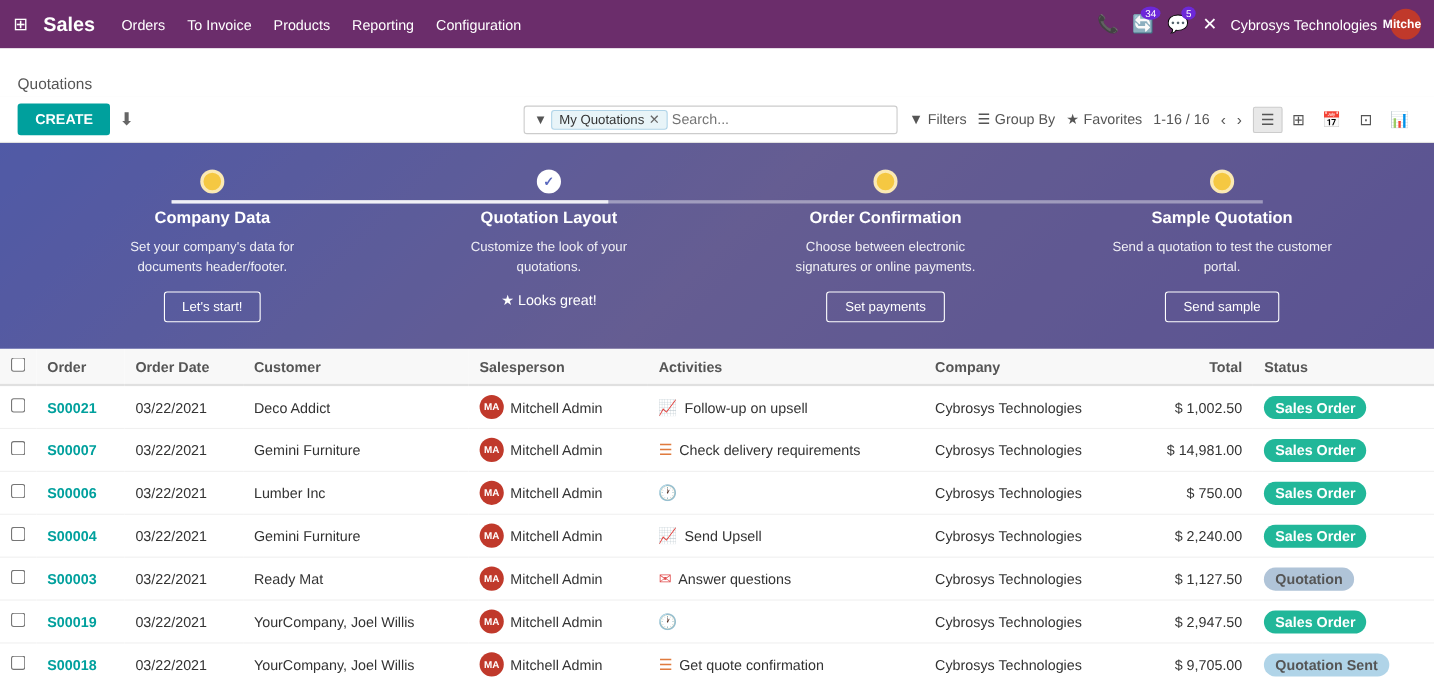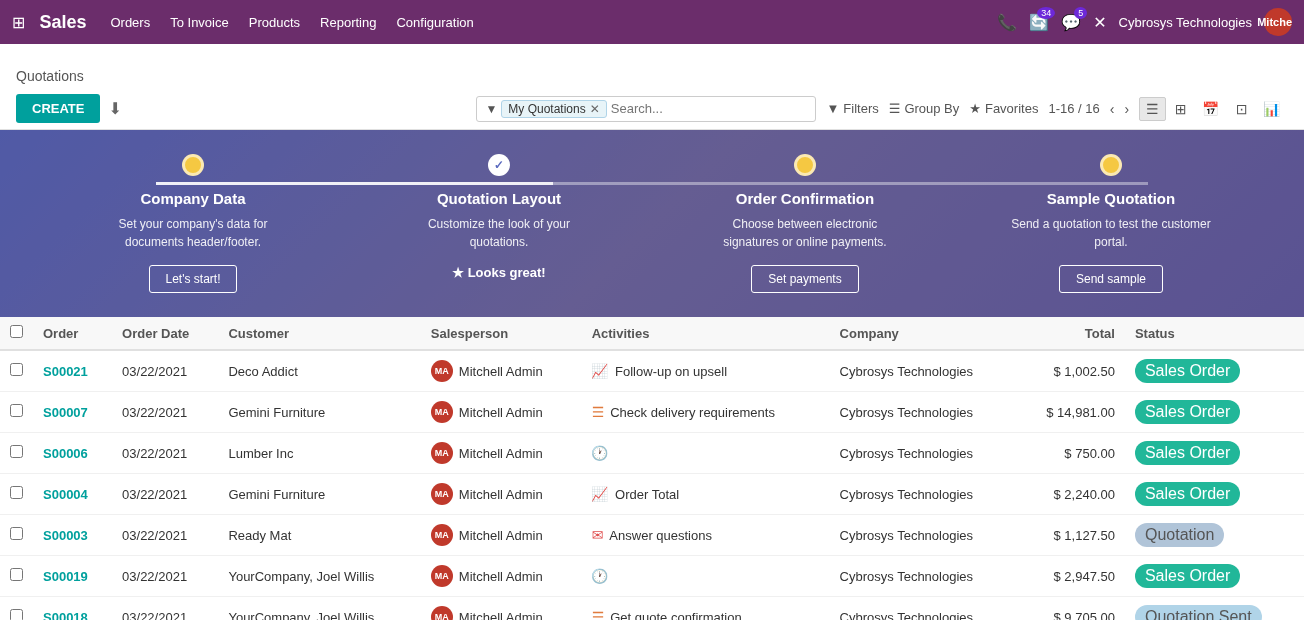--- a/index.html
+++ b/index.html
@@ -116,21 +116,21 @@
       text-align: center; color: #fff; z-index: 1; max-width: 200px;
       position: relative;
     }
     .step-title { font-size: 15px; font-weight: bold; margin-bottom: 8px; }
     .step-desc { font-size: 12px; opacity: 0.9; margin-bottom: 14px; line-height: 1.5; }
     .step-btn {
       border: 1.5px solid #fff; background: transparent; color: #fff;
       padding: 6px 16px; border-radius: 3px; cursor: pointer;
       font-size: 12px; font-weight: 500;
     }
-    .step-done { font-size: 13px; font-weight: bold; color: #fff; }
+    .step-done { font-size: 13px; font-weight: normal; color: #fff; }
 
     
     .banner-progress {
       position: absolute;
       top: 52px; left: 12%; right: 12%;
       height: 3px;
       background: rgba(255,255,255,0.4);
       z-index: 0;
     }
     .banner-progress-fill {
@@ -160,21 +160,21 @@
     }
     tbody tr { border-bottom: 1px solid #f0f0f0; }
     tbody td { padding: 8px 10px; color: #333; vertical-align: middle; }
     .checkbox-cell { width: 30px; }
     .checkbox-cell input[type=checkbox] { cursor: pointer; }
     .order-link { color: #00a09d; font-weight: 600; cursor: pointer; }
 
     
     .badge-status {
       display: inline-block; padding: 3px 10px;
-      border-radius: 12px; font-size: 16px; font-weight: 400;
+      border-radius: 12px; font-size: 13px; font-weight: 700;
     }
     .badge-sales-order { background: #21b799; color: #fff; }
     .badge-quotation { background: #b0c4d8; color: #555; }
     .badge-quotation-sent { background: #b0d4e8; color: #555; }
 
     
     .activity-cell { display: flex; align-items: center; gap: 6px; }
     .act-icon { font-size: 14px; }
     .act-icon.red { color: #e04e4e; }
     .act-icon.orange { color: #e07b3e; }
@@ -410,21 +410,21 @@
       <td>Gemini Furniture</td>
       <td>
         <div class="salesperson-cell">
           <div class="sp-avatar">MA</div>
           <span>Mitchell Admin</span>
         </div>
       </td>
       <td>
         <div class="activity-cell">
           <span class="act-icon green">📈</span>
-          <span>Order Total</span>
+          <span>Send Upsell</span>
         </div>
       </td>
       <td>Cybrosys Technologies</td>
       <td class="amount-cell">$ 2,240.00</td>
       <td>
         <span class="badge-status badge-sales-order">Sales Order</span>
       </td>
     </tr>
         <tr>
       <td class="checkbox-cell">

